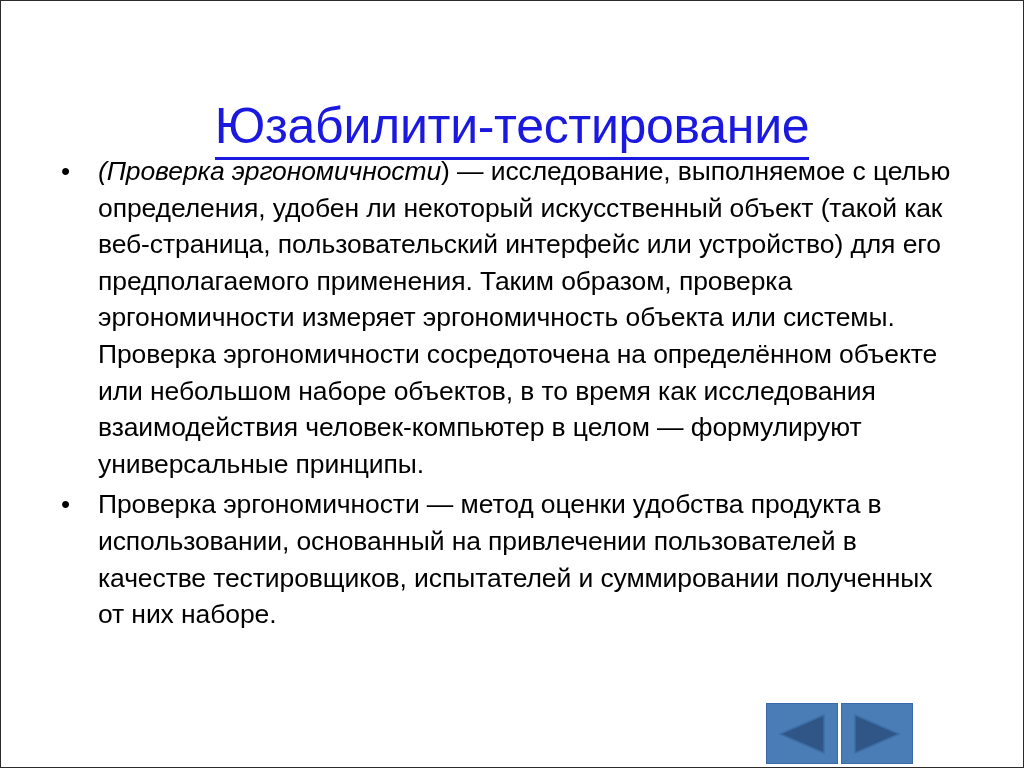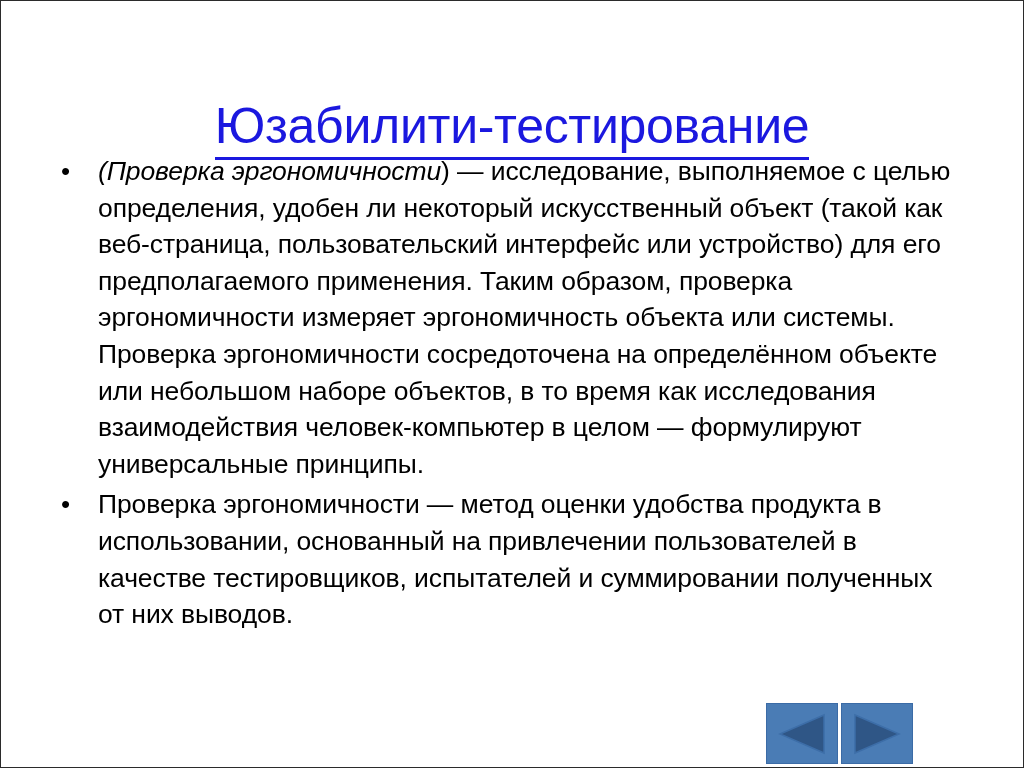--- a/index.html
+++ b/index.html
@@ -136,21 +136,21 @@
   <div class="body-area">
     <ul class="bullets">
 
       <li class="bullet">
         <span class="marker">•</span>
         <span class="para-text"><span class="emph">(Проверка эргономичности</span><span>) — исследование, выполняемое с целью определения, удобен ли некоторый искусственный объект (такой как веб-страница, пользовательский интерфейс или устройство) для его предполагаемого применения. Таким образом, проверка эргономичности измеряет эргономичность объекта или системы. Проверка эргономичности сосредоточена на определённом объекте или небольшом наборе объектов, в то время как исследования взаимодействия человек-компьютер в целом — формулируют универсальные принципы.</span></span>
       </li>
 
       <li class="bullet">
         <span class="marker">•</span>
-        <span class="para-text"><span>Проверка эргономичности — метод оценки удобства продукта в использовании, основанный на привлечении пользователей в качестве тестировщиков, испытателей и суммировании полученных от них выводов.</span></span>
+        <span class="para-text"><span>Проверка эргономичности — метод оценки удобства продукта в использовании, основанный на привлечении пользователей в качестве тестировщиков, испытателей и суммировании полученных от них наборе.</span></span>
       </li>
 
     </ul>
   </div>
 
   <div class="nav-buttons">
 
     <div class="nav-btn">
       <span>
         <svg width="52" height="42" viewBox="0 0 52 42" aria-hidden="true">

